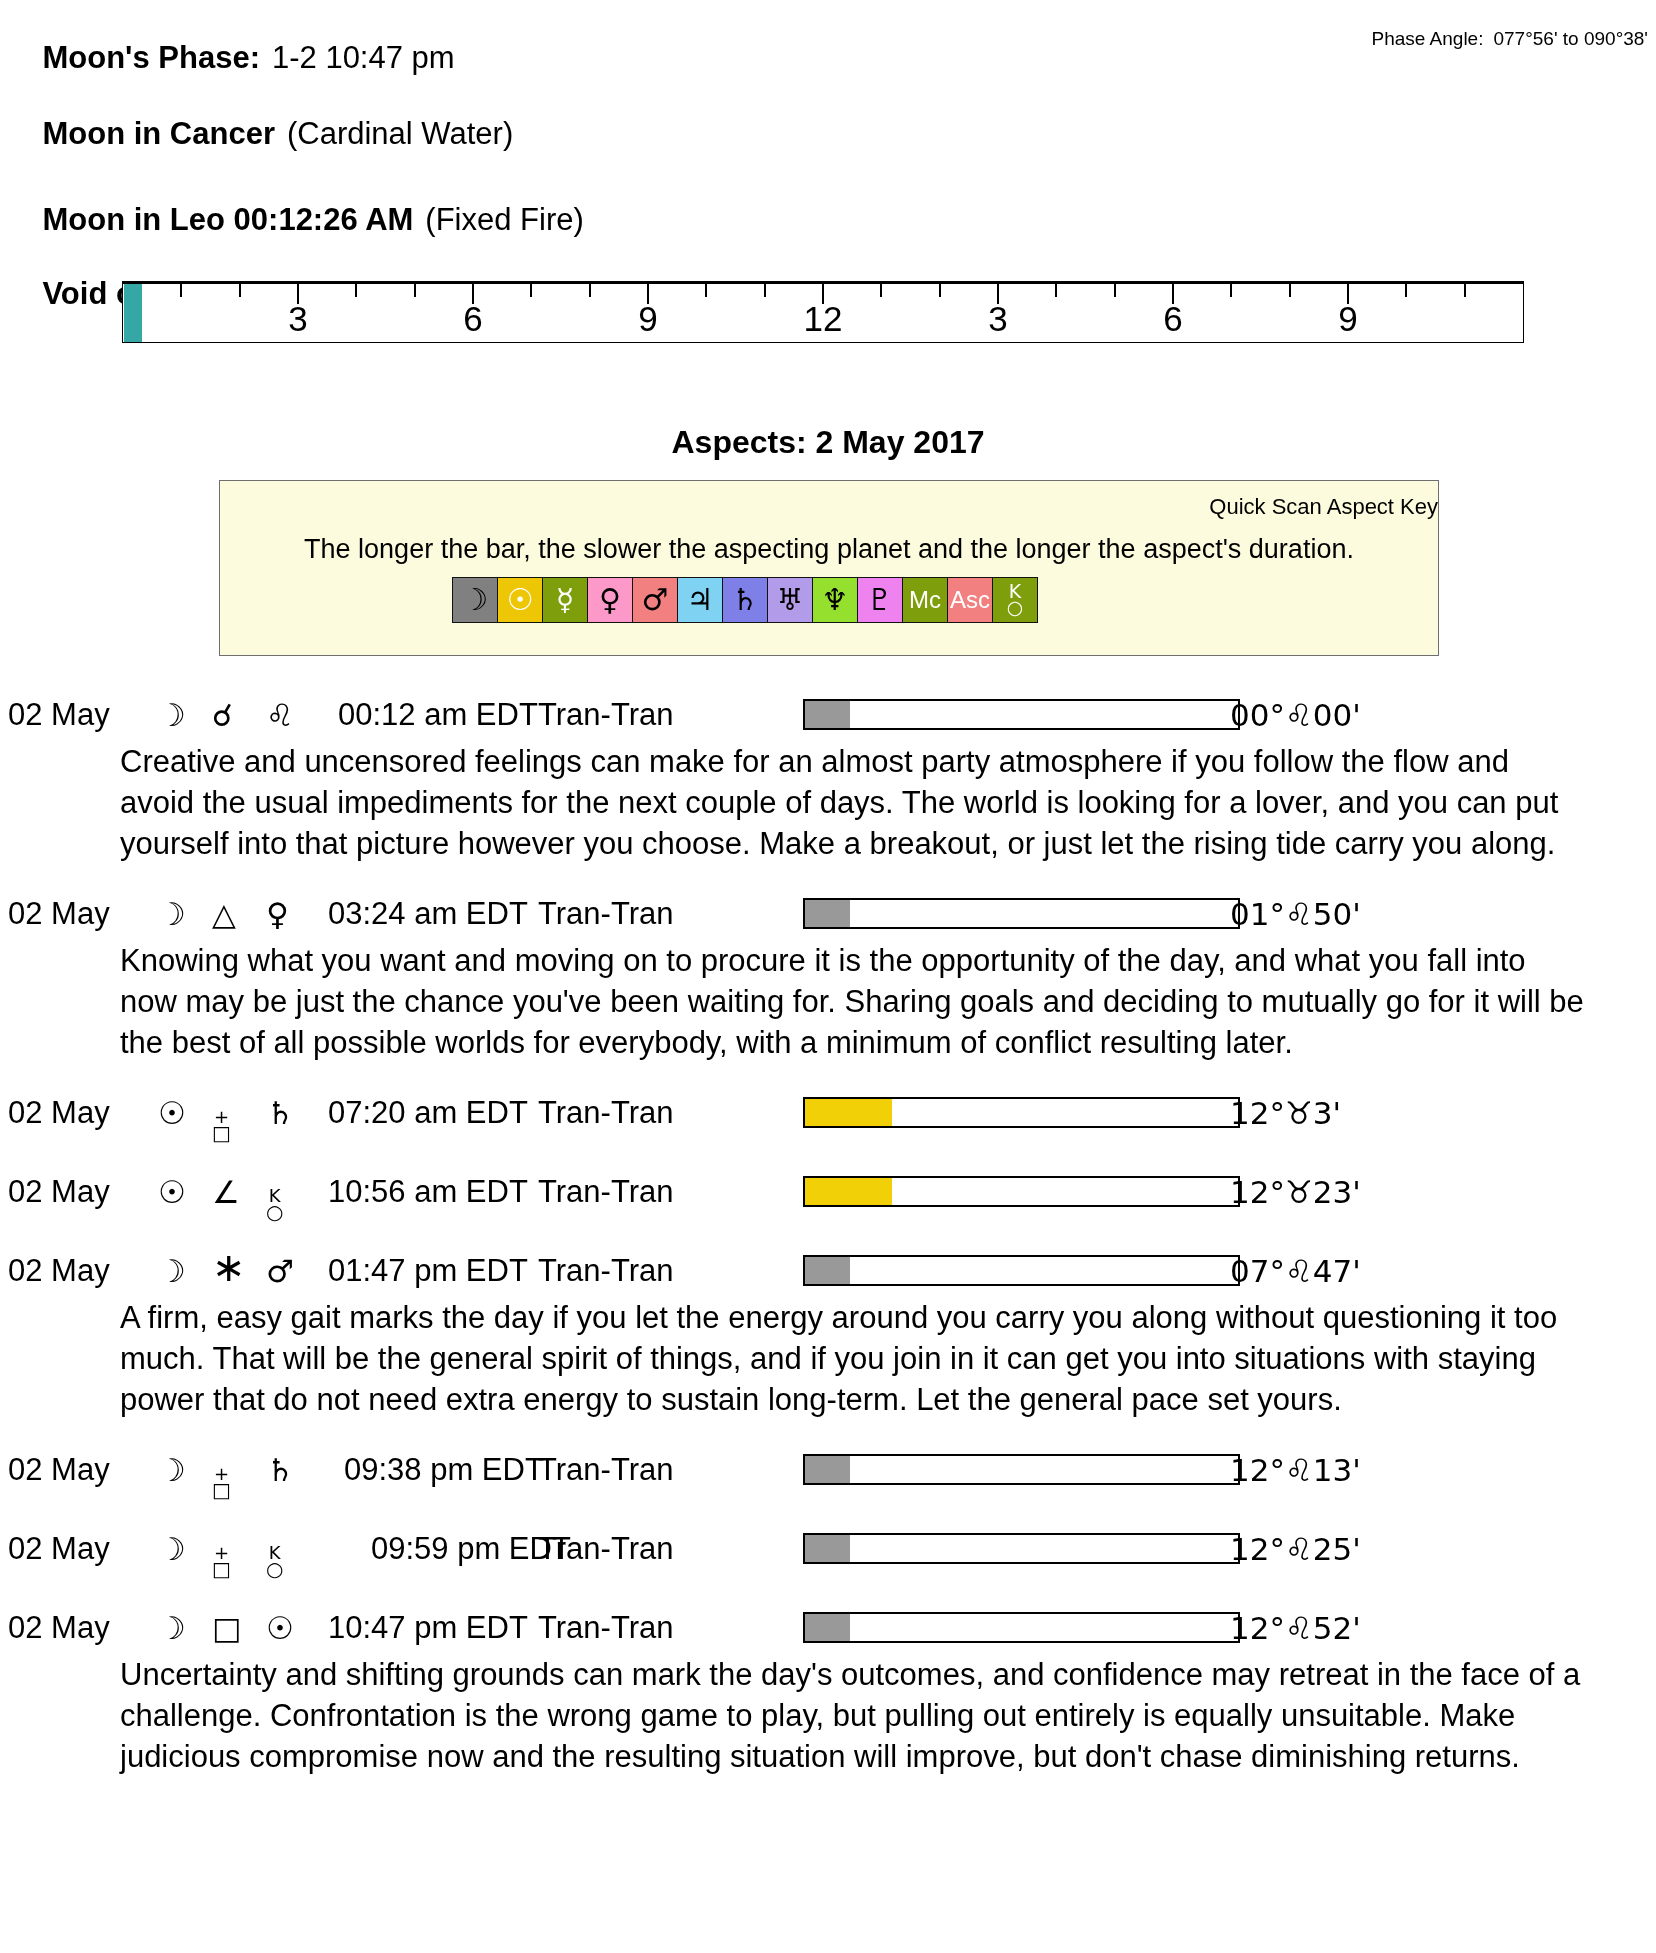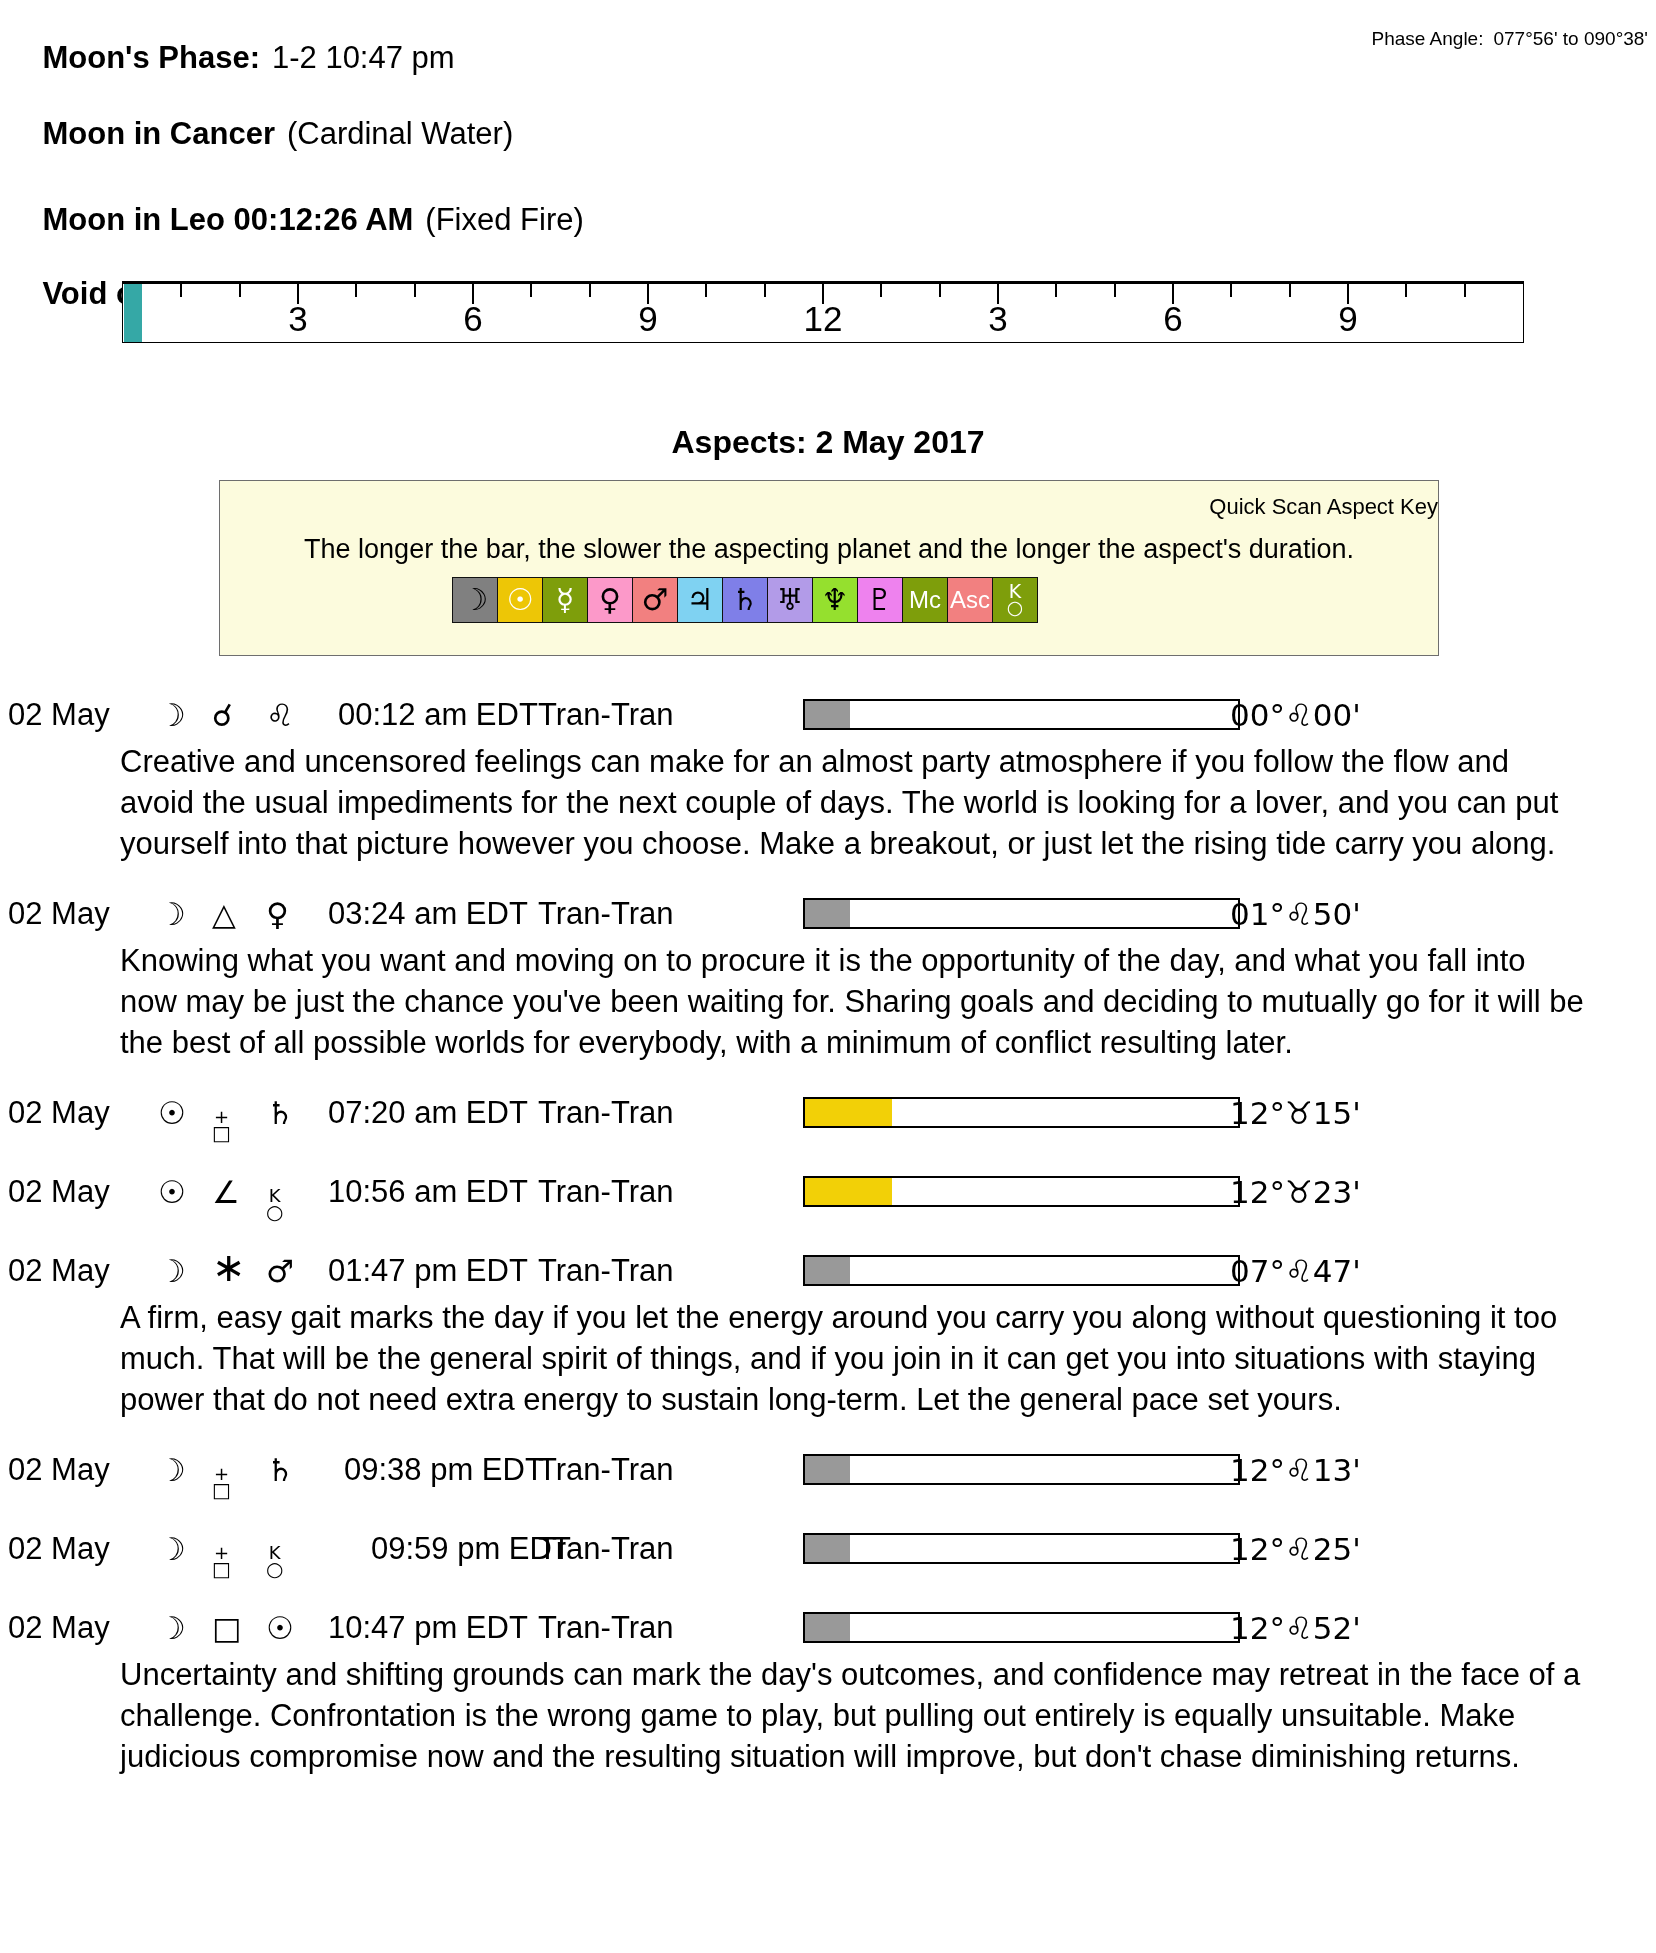--- a/index.html
+++ b/index.html
@@ -195,21 +195,21 @@
       <div class="arow" style="margin-bottom: 35px;">
         <span class="acol" style="left: 8px;">02 May</span>
         <span class="acol" style="left: 158px;"><span class="glyph">☉</span></span>
         <span class="acol" style="left: 212px;"><span class="stack"><span class="st">+</span><span class="sb">□</span></span></span>
         <span class="acol" style="left: 266px;"><span class="glyph">♄</span></span>
         <span class="acol" style="left: 328px;">07:20 am EDT</span>
         <span class="acol" style="left: 538px;">Tran-Tran</span>
         <div class="abar">
           <div class="fill" style="width: 87px; background: rgb(242, 208, 7);"></div>
         </div>
-        <div class="adeg">12°♉15'</div>
+        <div class="adeg">12°♉3'</div>
       </div>
       <div class="arow" style="margin-bottom: 35px;">
         <span class="acol" style="left: 8px;">02 May</span>
         <span class="acol" style="left: 158px;"><span class="glyph">☉</span></span>
         <span class="acol" style="left: 212px;"><span class="glyph">∠</span></span>
         <span class="acol" style="left: 266px;"><span class="stack"><span class="st">K</span><span class="sb">○</span></span></span>
         <span class="acol" style="left: 328px;">10:56 am EDT</span>
         <span class="acol" style="left: 538px;">Tran-Tran</span>
         <div class="abar">
           <div class="fill" style="width: 87px; background: rgb(242, 208, 7);"></div>

